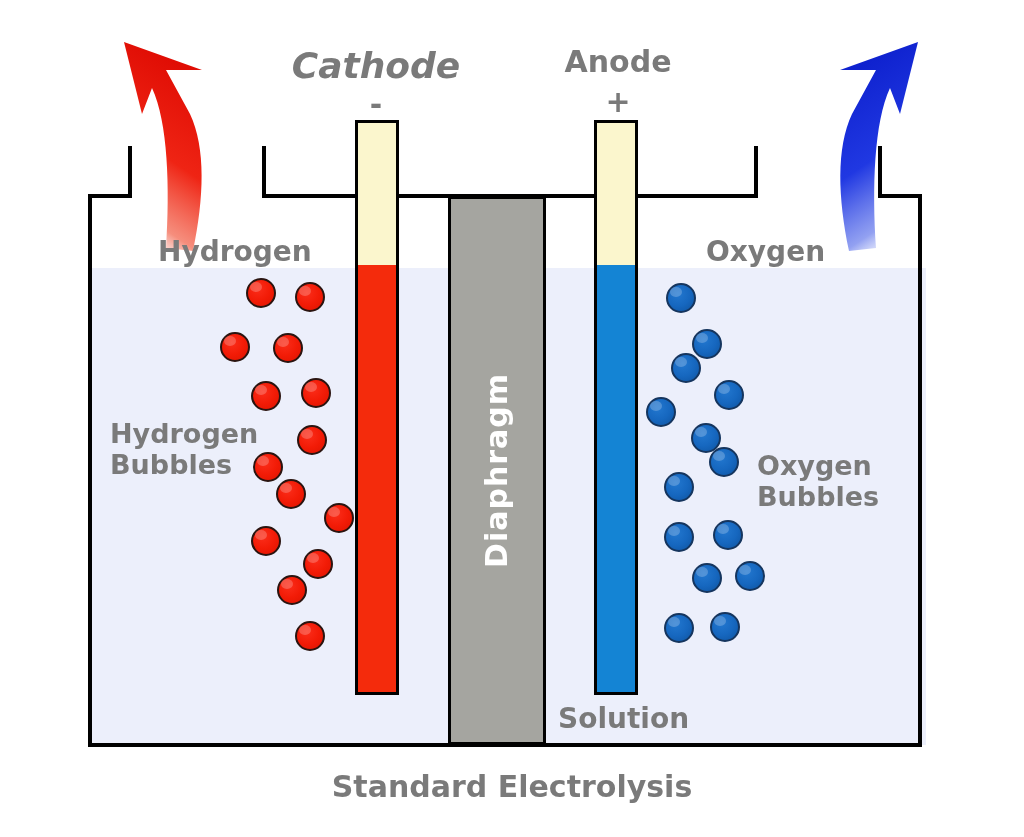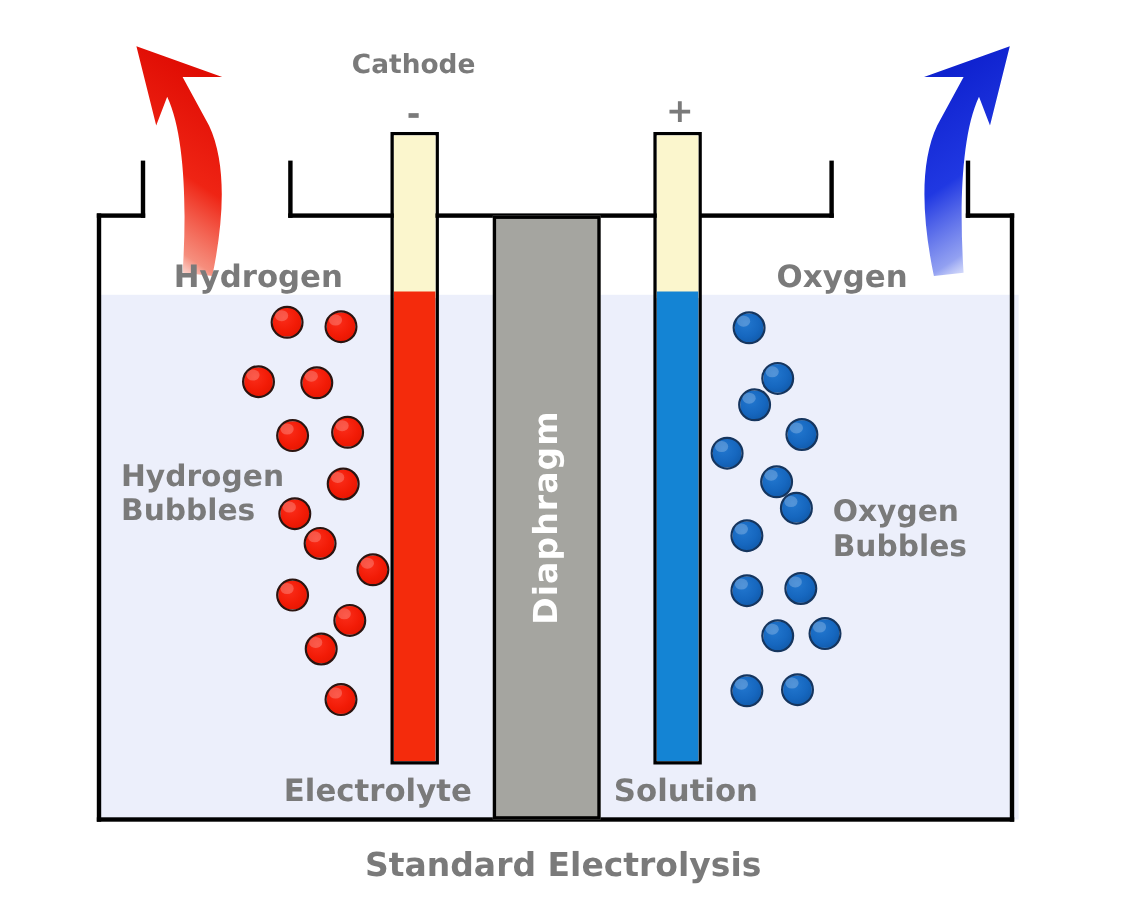--- a/index.html
+++ b/index.html
@@ -60,21 +60,21 @@
 
   
   .lbl{
     position:absolute;
     color:#7a7a7a;
     font-weight:bold;
     white-space:pre;
     line-height:1.15;
   }
 
-  #lbl-cathode{left:276px;top:45px;width:200px;font-size:24px;text-align:center;}
+  #lbl-cathode{left:276px;top:45px;width:200px;font-size:36px;text-align:center;font-style:italic;}
   #lbl-anode{left:518px;top:45px;width:200px;font-size:30px;text-align:center;}
   #sign-minus{left:276px;top:88px;width:200px;font-size:30px;text-align:center;}
   #sign-plus{left:518px;top:85px;width:200px;font-size:30px;text-align:center;}
 
   #lbl-hydrogen{left:158px;top:236px;font-size:28px;}
   #lbl-oxygen{left:706px;top:236px;font-size:28px;}
 
   #lbl-h-bubbles{left:110px;top:418px;font-size:27px;}
   #lbl-o-bubbles{left:757px;top:450px;font-size:27px;}
 
@@ -215,28 +215,28 @@
       <div class="bubble blue" style="left: 713px; top: 520px; width: 30px; height: 30px;"></div>
       <div class="bubble blue" style="left: 692px; top: 563px; width: 30px; height: 30px;"></div>
       <div class="bubble blue" style="left: 735px; top: 561px; width: 30px; height: 30px;"></div>
       <div class="bubble blue" style="left: 664px; top: 613px; width: 30px; height: 30px;"></div>
       <div class="bubble blue" style="left: 710px; top: 612px; width: 30px; height: 30px;"></div>
     </div>
 
   <div class="lbl" id="lbl-cathode">Cathode</div>
   <div class="lbl" id="sign-minus">-</div>
 
+  <div class="lbl" id="lbl-anode">Anode</div>
   <div class="lbl" id="sign-plus">+</div>
 
   <div class="lbl" id="lbl-hydrogen">Hydrogen</div>
   <div class="lbl" id="lbl-oxygen">Oxygen</div>
 
   <div class="lbl" id="lbl-h-bubbles">Hydrogen
 Bubbles</div>
   <div class="lbl" id="lbl-o-bubbles">Oxygen
 Bubbles</div>
 
-  <div class="lbl" id="lbl-electrolyte">Electrolyte</div>
   <div class="lbl" id="lbl-title">Standard Electrolysis</div>
 
   <div class="lbl" id="lbl-solution">Solution</div>
 
 </div>
 
 </body></html>

